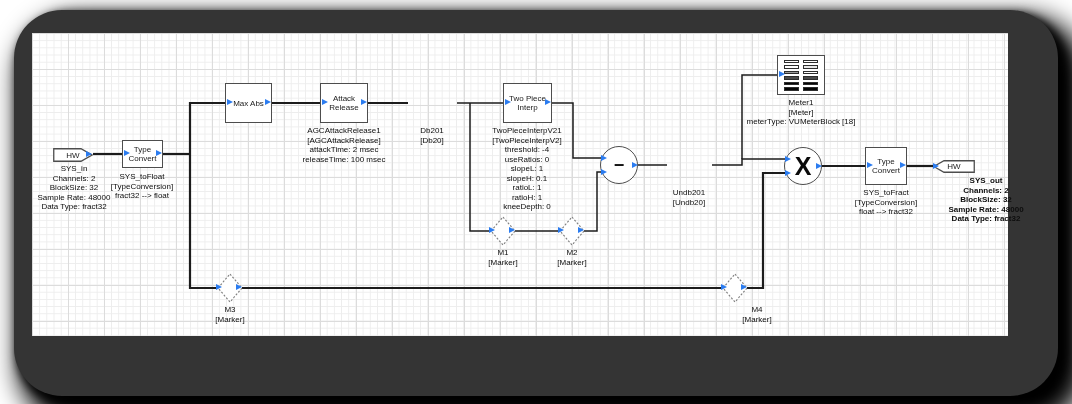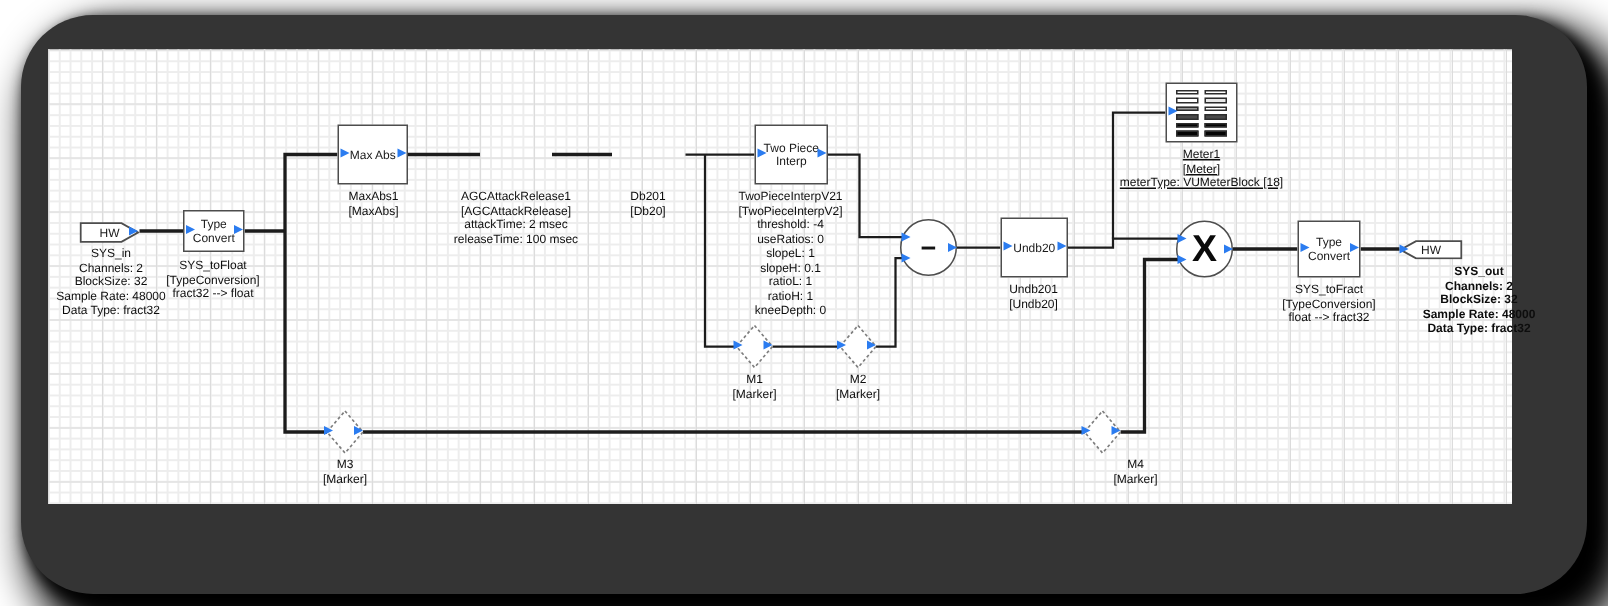--- a/index.html
+++ b/index.html
@@ -94,25 +94,26 @@
           <div>SYS_toFloat</div>
           <div>[TypeConversion]</div>
           <div>fract32 --&gt; float</div>
         </div>
 
       <div class="node" style="left:193px;top:50px;width:47px;height:40px;">
         <span class="title">Max Abs</span>
         <i class="pin" style="left:1px;top:15px;"></i>
         <i class="pin" style="left:39px;top:15px;"></i>
       </div>
-      <div class="caption" style="left:147px;top:93px;width:140px;">
-          <div>MaxAbs1</div>
-          <div>[MaxAbs]</div>
-        </div>
-
+
+      <div class="node" style="left:288px;top:50px;width:48px;height:40px;">
+        <span class="title" style="width:34px;">Attack Release</span>
+        <i class="pin" style="left:1px;top:15px;"></i>
+        <i class="pin" style="left:40px;top:15px;"></i>
+      </div>
       <div class="caption" style="left:242px;top:93px;width:140px;">
           <div>AGCAttackRelease1</div>
           <div>[AGCAttackRelease]</div>
           <div>attackTime: 2 msec</div>
           <div>releaseTime: 100 msec</div>
         </div>
 
       <div class="caption" style="left:330px;top:93px;width:140px;">
           <div>Db201</div>
           <div>[Db20]</div>
@@ -135,25 +136,20 @@
           <div>kneeDepth: 0</div>
         </div>
 
       <div class="node circle" style="left:568px;top:113px;width:38px;height:38px;">
         <span class="sym-minus">−</span>
         <i class="pin" style="left:0px;top:8px;"></i>
         <i class="pin" style="left:0px;top:22px;"></i>
         <i class="pin" style="left:31px;top:15px;"></i>
       </div>
 
-      <div class="node" style="left:635px;top:112px;width:45px;height:40px;">
-        <span class="title">Undb20</span>
-        <i class="pin" style="left:1px;top:15px;"></i>
-        <i class="pin" style="left:37px;top:15px;"></i>
-      </div>
       <div class="caption" style="left:587px;top:155px;width:140px;">
           <div>Undb201</div>
           <div>[Undb20]</div>
         </div>
 
       <div class="node" style="left:745px;top:22px;width:48px;height:40px;">
         <span class="vu">
           <span class="col">
               <i class="f0"></i>
               <i class="f0"></i>
@@ -166,21 +162,21 @@
               <i class="f0"></i>
               <i class="f1"></i>
               <i class="f0"></i>
               <i class="f3"></i>
               <i class="f4"></i>
               <i class="f4"></i>
             </span>
         </span>
         <i class="pin" style="left:1px;top:15px;"></i>
       </div>
-      <div class="caption" style="left:699px;top:65px;width:140px;text-decoration:underline;">
+      <div class="caption" style="left:699px;top:65px;width:140px;">
           <div>Meter1</div>
           <div>[Meter]</div>
           <div>meterType: VUMeterBlock [18]</div>
         </div>
 
       <div class="node circle" style="left:752px;top:114px;width:38px;height:38px;">
         <span class="sym-x">X</span>
         <i class="pin" style="left:0px;top:8px;"></i>
         <i class="pin" style="left:0px;top:22px;"></i>
         <i class="pin" style="left:31px;top:15px;"></i>

